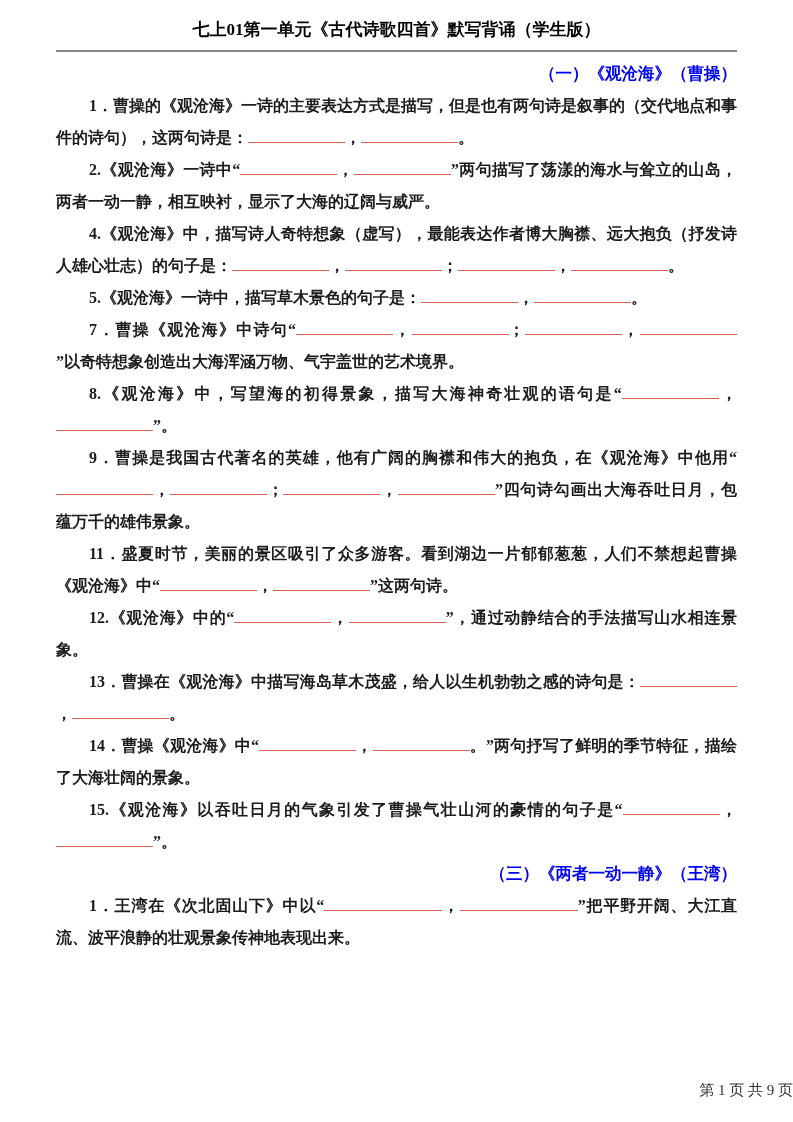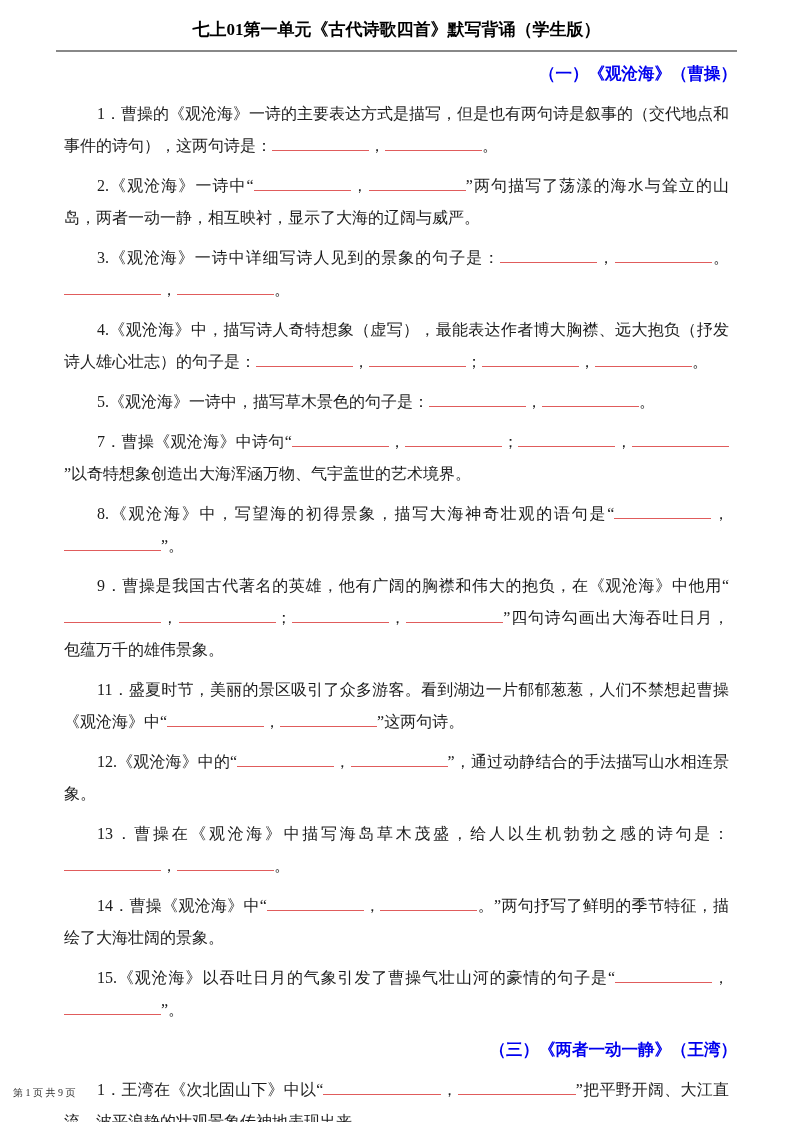--- a/index.html
+++ b/index.html
@@ -33,53 +33,53 @@
   .doc-body { }
   .section-heading {
     color: var(--heading-color, #0000ee);
     font-weight: bold;
     text-align: right;
     font-size: 16.5px;
     line-height: 32px;
     margin: 0;
   }
   p.item {
-    margin: 8px;
+    margin: 0;
     line-height: 32px;
     text-align: justify;
     text-indent: 33px;
+    font-weight: bold;
   }
   .blank {
     display: inline-block;
     width: 97px;
     height: 13px;
     border-bottom: 1px solid var(--blank-color, #e05c5c);
   }
   .blank.long { width: 118px; }
   .footer {
     position: absolute;
-    left: 13px;
+    left: 0;
     right: 0;
     bottom: 22px;
-    text-align: left;
-    font-size: 10px;
+    text-align: right;
+    font-size: 15px;
     color: #333333;
   }
 </style>
 </head>
 <body>
 
 <div class="page">
   <div class="title">七上01第一单元《古代诗歌四首》默写背诵（学生版）</div>
   <hr class="rule">
   <div class="doc-body">
       <div class="section-heading">（一）《观沧海》（曹操）</div>
       <p class="item">1．曹操的《观沧海》一诗的主要表达方式是描写，但是也有两句诗是叙事的（交代地点和事件的诗句），这两句诗是：<span class="blank"></span>，<span class="blank"></span>。</p>
       <p class="item">2.《观沧海》一诗中“<span class="blank"></span>，<span class="blank"></span>”两句描写了荡漾的海水与耸立的山岛，两者一动一静，相互映衬，显示了大海的辽阔与威严。</p>
-      <p class="item">3.《观沧海》一诗中详细写诗人见到的景象的句子是：<span class="blank"></span>，<span class="blank"></span>。<span class="blank"></span>，<span class="blank"></span>。</p>
       <p class="item">4.《观沧海》中，描写诗人奇特想象（虚写），最能表达作者博大胸襟、远大抱负（抒发诗人雄心壮志）的句子是：<span class="blank"></span>，<span class="blank"></span>；<span class="blank"></span>，<span class="blank"></span>。</p>
       <p class="item">5.《观沧海》一诗中，描写草木景色的句子是：<span class="blank"></span>，<span class="blank"></span>。</p>
       <p class="item">7．曹操《观沧海》中诗句“<span class="blank"></span>，<span class="blank"></span>；<span class="blank"></span>，<span class="blank"></span>”以奇特想象创造出大海浑涵万物、气宇盖世的艺术境界。</p>
       <p class="item">8.《观沧海》中，写望海的初得景象，描写大海神奇壮观的语句是“<span class="blank"></span>，<span class="blank"></span>”。</p>
       <p class="item">9．曹操是我国古代著名的英雄，他有广阔的胸襟和伟大的抱负，在《观沧海》中他用“<span class="blank"></span>，<span class="blank"></span>；<span class="blank"></span>，<span class="blank"></span>”四句诗勾画出大海吞吐日月，包蕴万千的雄伟景象。</p>
       <p class="item">11．盛夏时节，美丽的景区吸引了众多游客。看到湖边一片郁郁葱葱，人们不禁想起曹操《观沧海》中“<span class="blank"></span>，<span class="blank"></span>”这两句诗。</p>
       <p class="item">12.《观沧海》中的“<span class="blank"></span>，<span class="blank"></span>”，通过动静结合的手法描写山水相连景象。</p>
       <p class="item">13．曹操在《观沧海》中描写海岛草木茂盛，给人以生机勃勃之感的诗句是：<span class="blank"></span>，<span class="blank"></span>。</p>
       <p class="item">14．曹操《观沧海》中“<span class="blank"></span>，<span class="blank"></span>。”两句抒写了鲜明的季节特征，描绘了大海壮阔的景象。</p>
       <p class="item">15.《观沧海》以吞吐日月的气象引发了曹操气壮山河的豪情的句子是“<span class="blank"></span>，<span class="blank"></span>”。</p>

